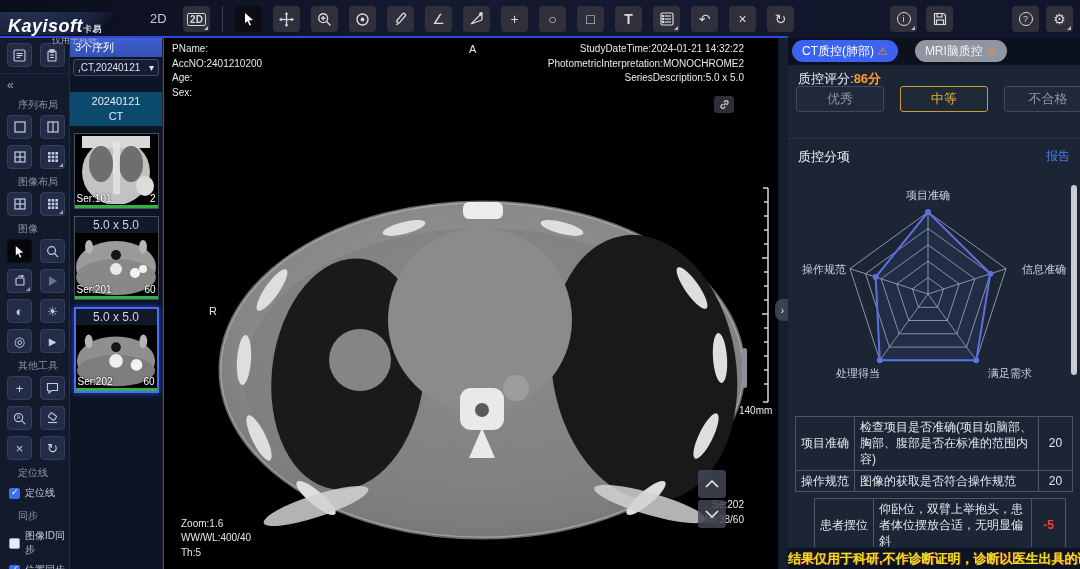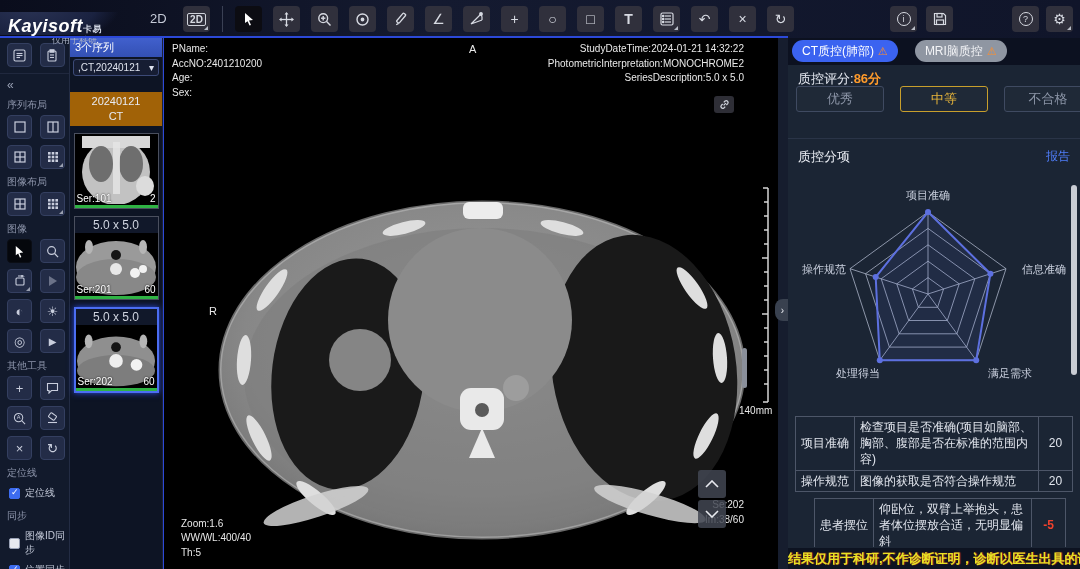--- a/index.html
+++ b/index.html
@@ -28,34 +28,34 @@
 
   
   #toolside { position:absolute; left:0; top:38px; width:70px; height:531px; background:#121a2c; border-right:1px solid #232c44; }
   #toolside .toprow { display:flex; gap:8px; padding:5px 0 6px 7px; border-bottom:1px solid #20283e; }
   .sb { width:25px; height:24px; border-radius:4px; background:#232c47; border:1px solid #343f60;
     color:#c9cedd; display:flex; align-items:center; justify-content:center; font-size:13px; position:relative; cursor:pointer; }
   .sb.active { background:#05070c; border-color:#0a0d14; color:#fff; }
   .sb.dim { color:#6b7288; }
   .sb .corner { position:absolute; right:1px; bottom:1px; width:0; height:0;
     border-left:4px solid transparent; border-bottom:4px solid #9aa0b0; }
-  .sec-label { font-size:10px; color:#8d95ab; padding:6px 0 3px 7px; }
+  .sec-label { font-size:10px; color:#8d95ab; padding:6px 0 3px 18px; }
   .sgrid { display:grid; grid-template-columns:25px 25px; gap:6px 8px; padding-left:7px; }
   .collapse { font-size:12px; color:#9aa2b6; padding:4px 0 0 7px; cursor:pointer; }
   .ckrow { display:flex; align-items:center; gap:5px; padding:3px 0 3px 9px; font-size:10px; color:#c3c9d8; }
   .cb { width:11px; height:11px; border-radius:2px; background:#e8eaef; border:1px solid #9aa2b6; position:relative; flex:0 0 auto; cursor:pointer; }
   .cb.checked { background:#3d6cf0; border-color:#3d6cf0; }
   .cb.checked::after { content:"✓"; position:absolute; left:1px; top:-2px; font-size:9px; color:#fff; }
 
   
   #series { position:absolute; left:70px; top:38px; width:93px; height:531px; background:#0d1424; border-right:1px solid #1d2235; }
   #series .hdr { background:linear-gradient(#4160cd,#3350b4); font-size:11px; color:#fff; padding:2px 5px; }
   #series .dd { margin:2px 3px; background:#161d33; border:1px solid #3c4a77; border-radius:3px;
     font-size:10px; color:#dfe3ee; padding:2px 4px; display:flex; justify-content:space-between; align-items:center; cursor:pointer; }
-  #series .group { margin-top:16px; background:#a16207; text-align:center; font-size:11px; color:#e8ebf3; padding:2px 0; line-height:1.35; }
+  #series .group { margin-top:16px; background:#0c4a6e; text-align:center; font-size:11px; color:#e8ebf3; padding:2px 0; line-height:1.35; }
   .thumb { position:relative; width:85px; margin:7px auto 0; border:1px solid #4a4f5e; background:#000; cursor:pointer; }
   .thumb.selected { border:2px solid #4b6df2; box-shadow:0 0 6px #2b4ae0; }
   .thumb .tlabel { font-size:12px; color:#cfd4df; text-align:center; background:#11182a; padding:1px 0; }
   .thumb .foot { position:absolute; left:2px; right:2px; bottom:4px; display:flex; justify-content:space-between;
     font-size:10px; color:#fff; text-shadow:0 0 2px #000; }
   .thumb .bar { position:absolute; left:0; right:0; bottom:0; height:3px; background:#2fb344; }
 
   
   #viewport { position:absolute; left:163px; top:38px; width:589px; height:531px; background:#000; border-left:1px solid #2c49d8; }
   .ov { position:absolute; font-size:10px; color:#e9e9e9; line-height:1.45; text-shadow:0 0 2px #000; }

